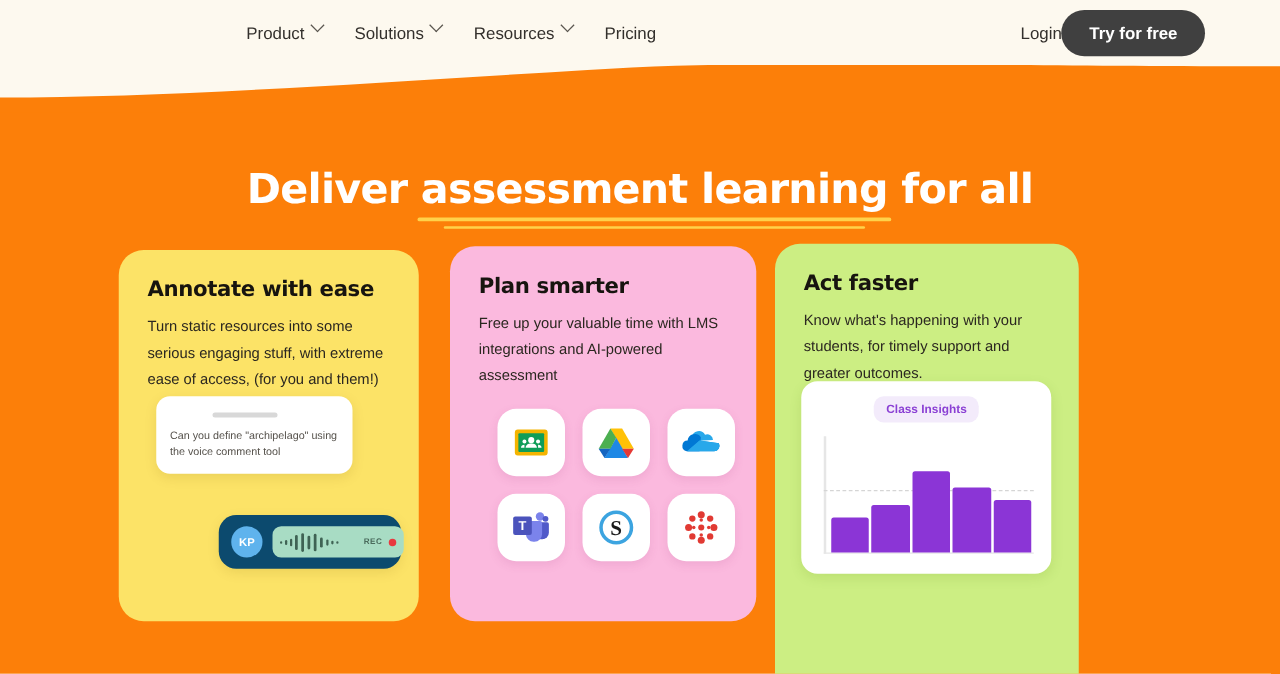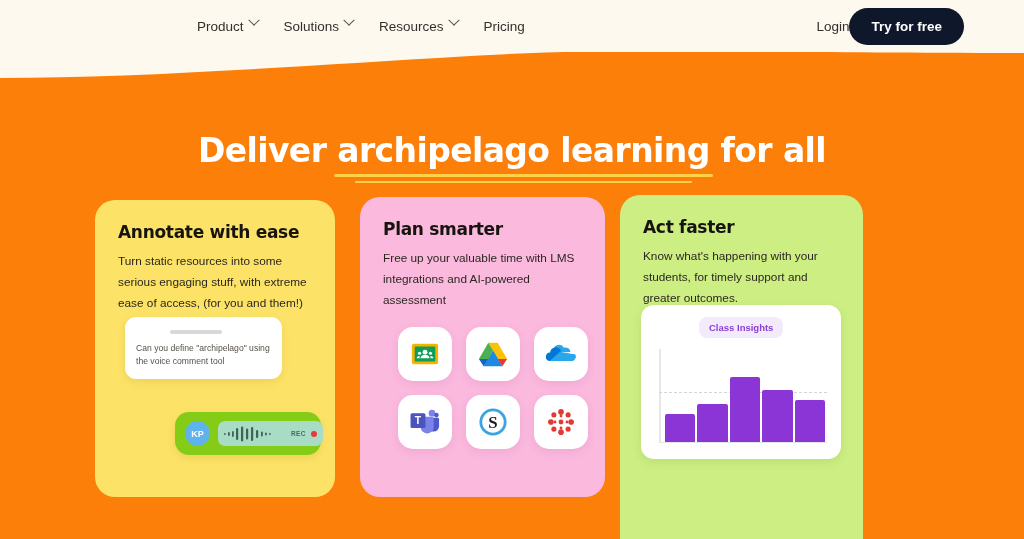--- a/index.html
+++ b/index.html
@@ -64,21 +64,21 @@
     height: 52px;
     display: flex;
     align-items: center;
   }
   .login {
     font-size: 13.5px;
     color: #33302C;
     cursor: pointer;
   }
   .try-btn {
-    background: #0f172a;
+    background: #404040;
     color: #fff;
     font-size: 13.5px;
     font-weight: 700;
     border: none;
     border-radius: 22px;
     padding: 11px 22px;
     cursor: pointer;
     font-family: "Liberation Sans", sans-serif;
     white-space: nowrap;
   }
@@ -231,21 +231,21 @@
     font-size: 8.6px;
     line-height: 1.5;
     color: #55514b;
     margin-top: 8px;
   }
 
   .audio-card {
     position: absolute;
     left: 80px; top: 212px;
     width: 146px;
-    background: #84cc16;
+    background: #0c4a6e;
     border-radius: 14px;
     padding: 9px 10px;
     display: flex;
     align-items: center;
     gap: 8px;
     box-shadow: 0 3px 9px rgba(120,90,0,0.13);
   }
   .avatar-kp {
     width: 25px; height: 25px;
     border-radius: 50%;
@@ -387,21 +387,21 @@
   </nav>
 
   <div class="header-right">
     <span class="login">Login</span>
     <button class="try-btn">Try for free</button>
   </div>
 </div>
 
 <div class="hero-content">
 
-  <h1 class="headline"><span>Deliver </span><span class="hl-underline">archipelago learning</span><span> for all</span></h1>
+  <h1 class="headline"><span>Deliver </span><span class="hl-underline">assessment learning</span><span> for all</span></h1>
 
   <div class="cards">
 
     <div class="card card-1">
       <div class="card-title">Annotate with ease</div>
       <div class="card-body">Turn static resources into some serious engaging stuff, with extreme ease of access, (for you and them!)</div>
 
       <div class="comment-card">
         <div class="cc-sub"></div>
         <div class="cc-text">Can you define "archipelago" using the voice comment tool</div>

